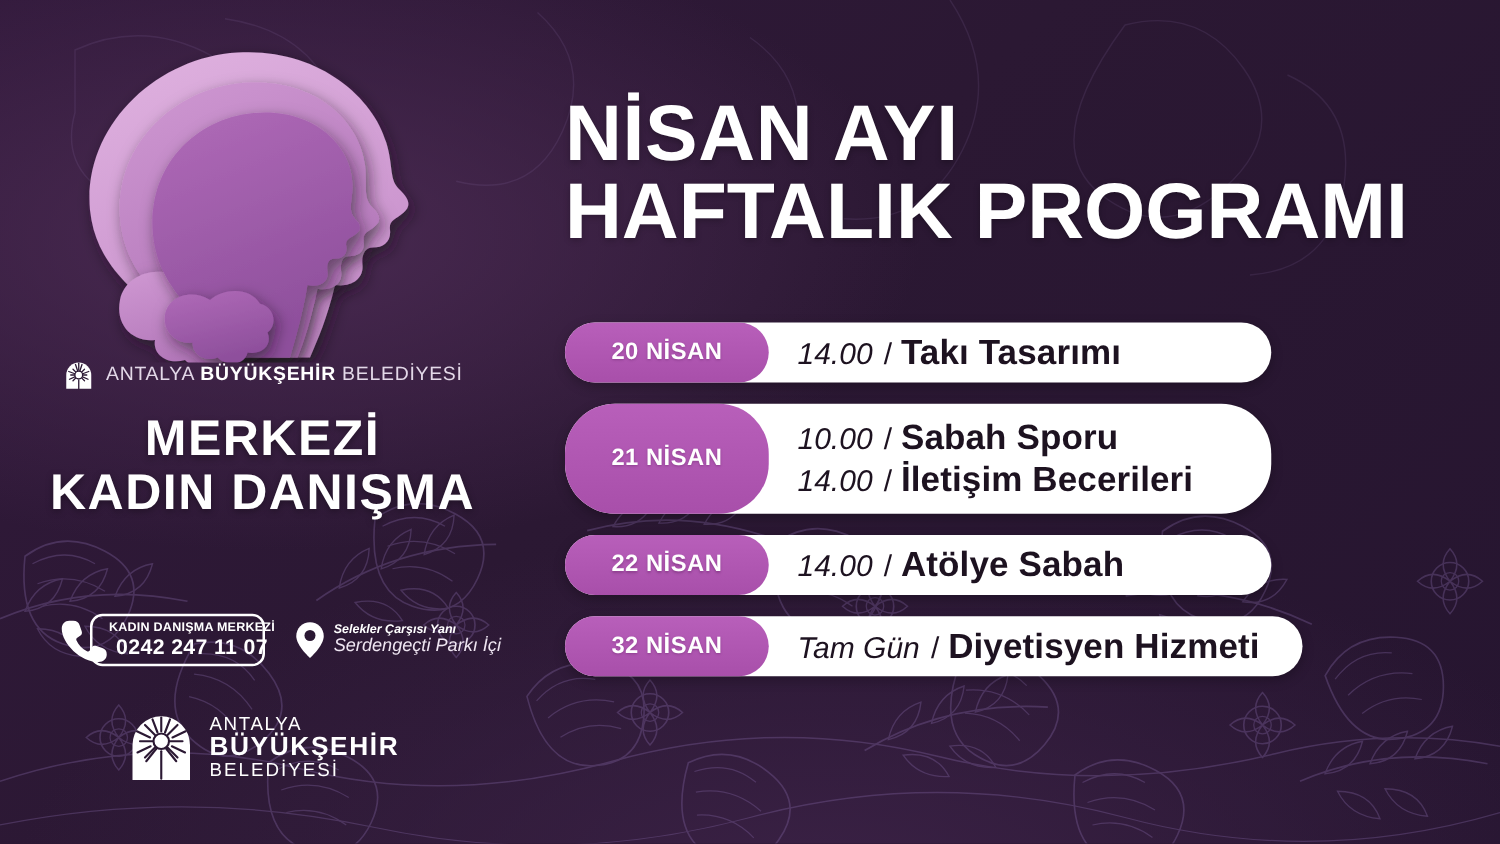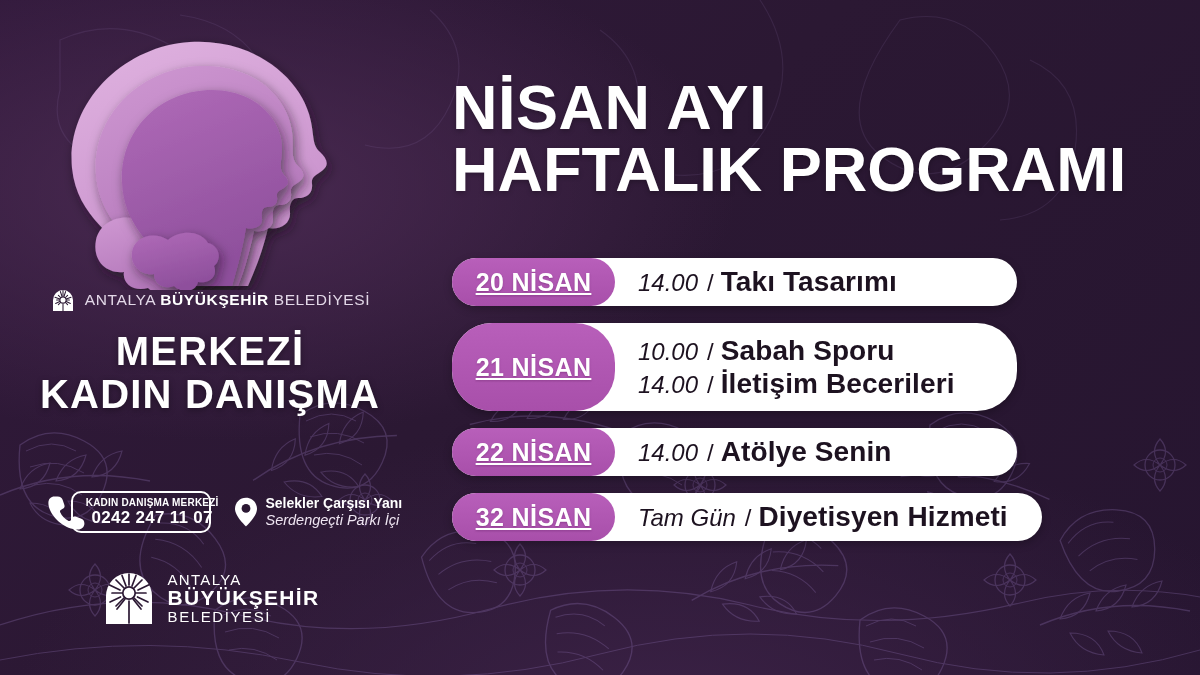--- a/index.html
+++ b/index.html
@@ -125,22 +125,23 @@
     color:#ffffff; letter-spacing:.3px;
     white-space:nowrap;
   }
 
   .addr {
     display:flex; align-items:center; gap:7px;
   }
   .pin-glyph { width:24px; height:30px; flex:0 0 24px; }
   .addr-text { line-height:1.18; }
   .addr-text .l1 {
-    font-size:14px; font-weight:bold; color:#ffffff;
-    white-space:nowrap;
+    font-size:10px; font-weight:bold; color:#ffffff;
+    white-space:nowrap;
+    font-style:italic;
   }
   .addr-text .l2 {
     font-size:14.5px; font-style:italic; color:#efe6f2;
     white-space:nowrap;
   }
 
   
   .botlogo {
     position:absolute;
     left:0; top:568px;
@@ -201,25 +202,24 @@
     background:linear-gradient(180deg,#b85fba 0%,#a84faa 100%);
     border-radius:40px;
     display:flex; align-items:center; justify-content:center;
     padding:0 22px;
     min-width:163px;
     z-index:2;
   }
   .pill span {
     color:#ffffff;
     font-weight:bold;
-    font-size:25px;
+    font-size:19px;
     letter-spacing:.4px;
     white-space:nowrap;
     text-shadow:0 1px 2px rgba(80,20,80,.35);
-    text-decoration:underline;
   }
 
   .row .entries {
     margin-left:186px;
     display:flex;
     flex-direction:column;
     justify-content:center;
     gap:2px;
   }
   .entry {
@@ -535,21 +535,21 @@
           </div>
         </div></div>
       <div><div class="row" style="display: inline-flex; min-width: 565px; padding-right: 34px;">
           <div class="pill">
             <span>22 NİSAN</span>
           </div>
           <div class="entries">
             <div class="entry">
               <span class="time">14.00</span>
               <span class="sep">/</span>
-              <span class="name">Atölye Senin</span>
+              <span class="name">Atölye Sabah</span>
             </div>
           </div>
         </div></div>
       <div><div class="row" style="display: inline-flex; min-width: 565px; padding-right: 34px;">
           <div class="pill">
             <span>32 NİSAN</span>
           </div>
           <div class="entries">
             <div class="entry">
               <span class="time">Tam Gün</span>

